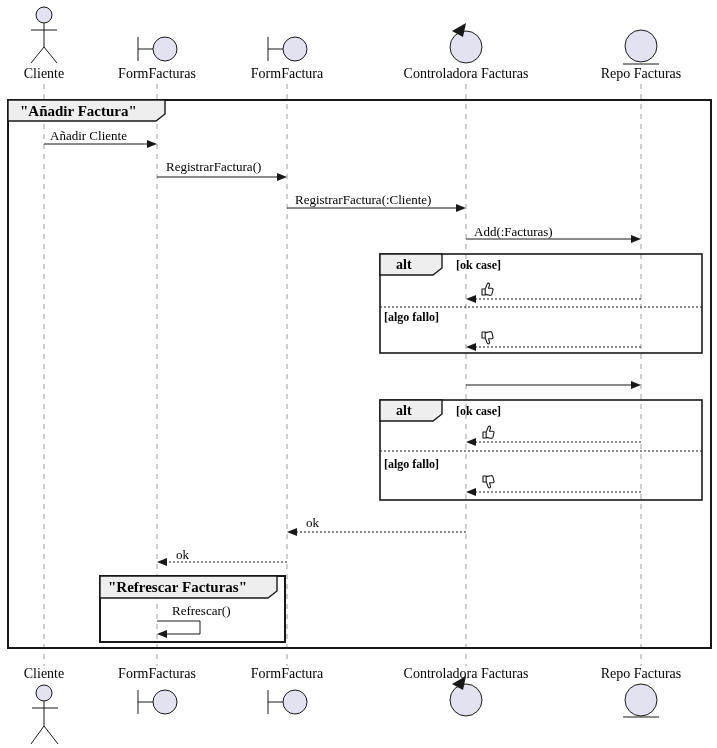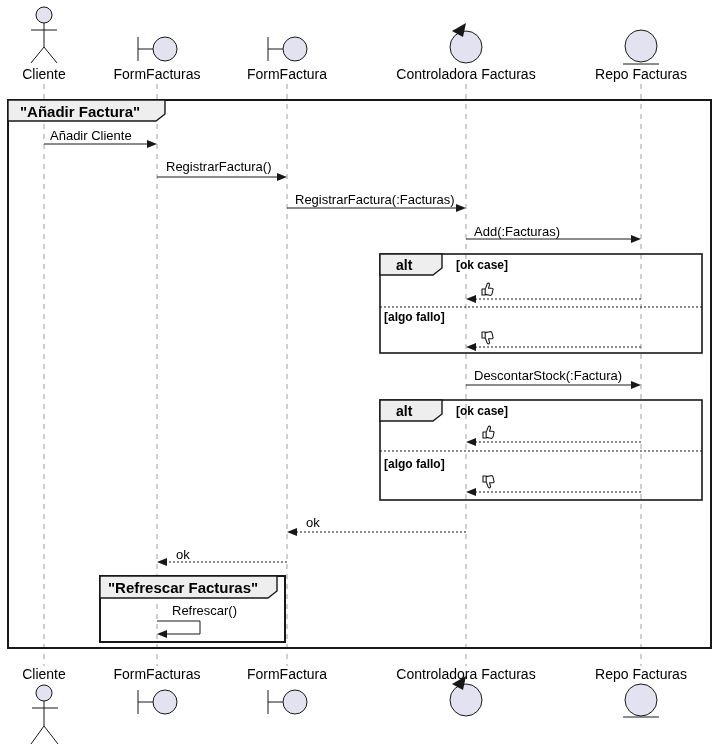--- a/index.html
+++ b/index.html
@@ -1,17 +1,17 @@
 <!DOCTYPE html>
 <html><head>
 <meta charset="utf-8">
 <style>
   html,body{margin:0;padding:0;background:#fff;}
   .stage{position:relative;width:717px;height:748px;background:#ffffff;
-         font-family:Liberation Sans, sans-serif;color:#000;overflow:hidden;}
+         font-family:Liberation Serif, serif;color:#000;overflow:hidden;}
   svg{position:absolute;left:0;top:0;}
   .plabel{position:absolute;transform:translateX(-50%);font-size:14px;white-space:nowrap;}
   .msg{position:absolute;font-size:13px;white-space:nowrap;}
   .guard{position:absolute;font-size:12px;font-weight:bold;white-space:nowrap;}
   .altop{position:absolute;font-size:14px;font-weight:bold;white-space:nowrap;}
   .ftitle{position:absolute;font-size:15px;font-weight:bold;white-space:nowrap;}
   
   .ll{stroke:#A0A0A0;stroke-width:1;stroke-dasharray:5,5;}
   .frame{fill:none;stroke:#181818;stroke-width:2;}
   .altbox{fill:none;stroke:#181818;stroke-width:1.6;}
@@ -169,23 +169,22 @@
   <div class="plabel" style="left:157px;top:666px">FormFacturas</div>
   <div class="plabel" style="left:287px;top:666px">FormFactura</div>
   <div class="plabel" style="left:466px;top:666px">Controladora Facturas</div>
   <div class="plabel" style="left:641px;top:666px">Repo Facturas</div>
 
   <div class="ftitle" style="left:20px;top:103px">"Añadir Factura"</div>
   <div class="ftitle" style="left:108px;top:579px">"Refrescar Facturas"</div>
 
   <div class="msg" style="left:50px;top:128px">Añadir Cliente</div>
   <div class="msg" style="left:166px;top:159px">RegistrarFactura()</div>
-  <div class="msg" style="left:295px;top:192px">RegistrarFactura(:Facturas)</div>
+  <div class="msg" style="left:295px;top:192px">RegistrarFactura(:Cliente)</div>
   <div class="msg" style="left:474px;top:224px">Add(:Facturas)</div>
-  <div class="msg" style="left:474px;top:368px">DescontarStock(:Factura)</div>
   <div class="msg" style="left:306px;top:515px">ok</div>
   <div class="msg" style="left:176px;top:547px">ok</div>
   <div class="msg" style="left:172px;top:603px">Refrescar()</div>
 
   <div class="altop" style="left:396px;top:257px">alt</div>
   <div class="guard" style="left:456px;top:258px">[ok case]</div>
   <div class="guard" style="left:384px;top:310px">[algo fallo]</div>
   <div class="altop" style="left:396px;top:403px">alt</div>
   <div class="guard" style="left:456px;top:404px">[ok case]</div>
   <div class="guard" style="left:384px;top:457px">[algo fallo]</div>

